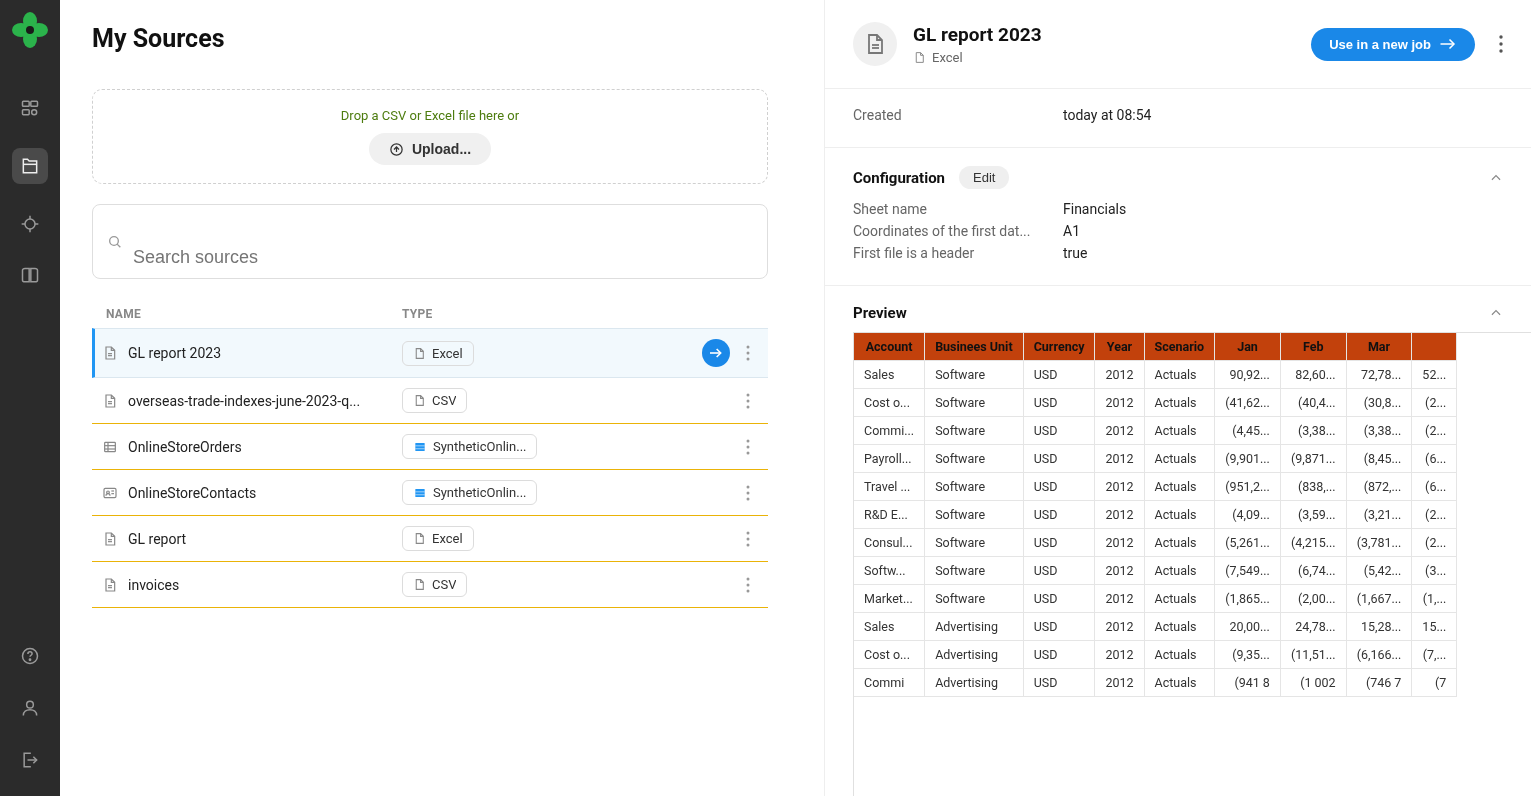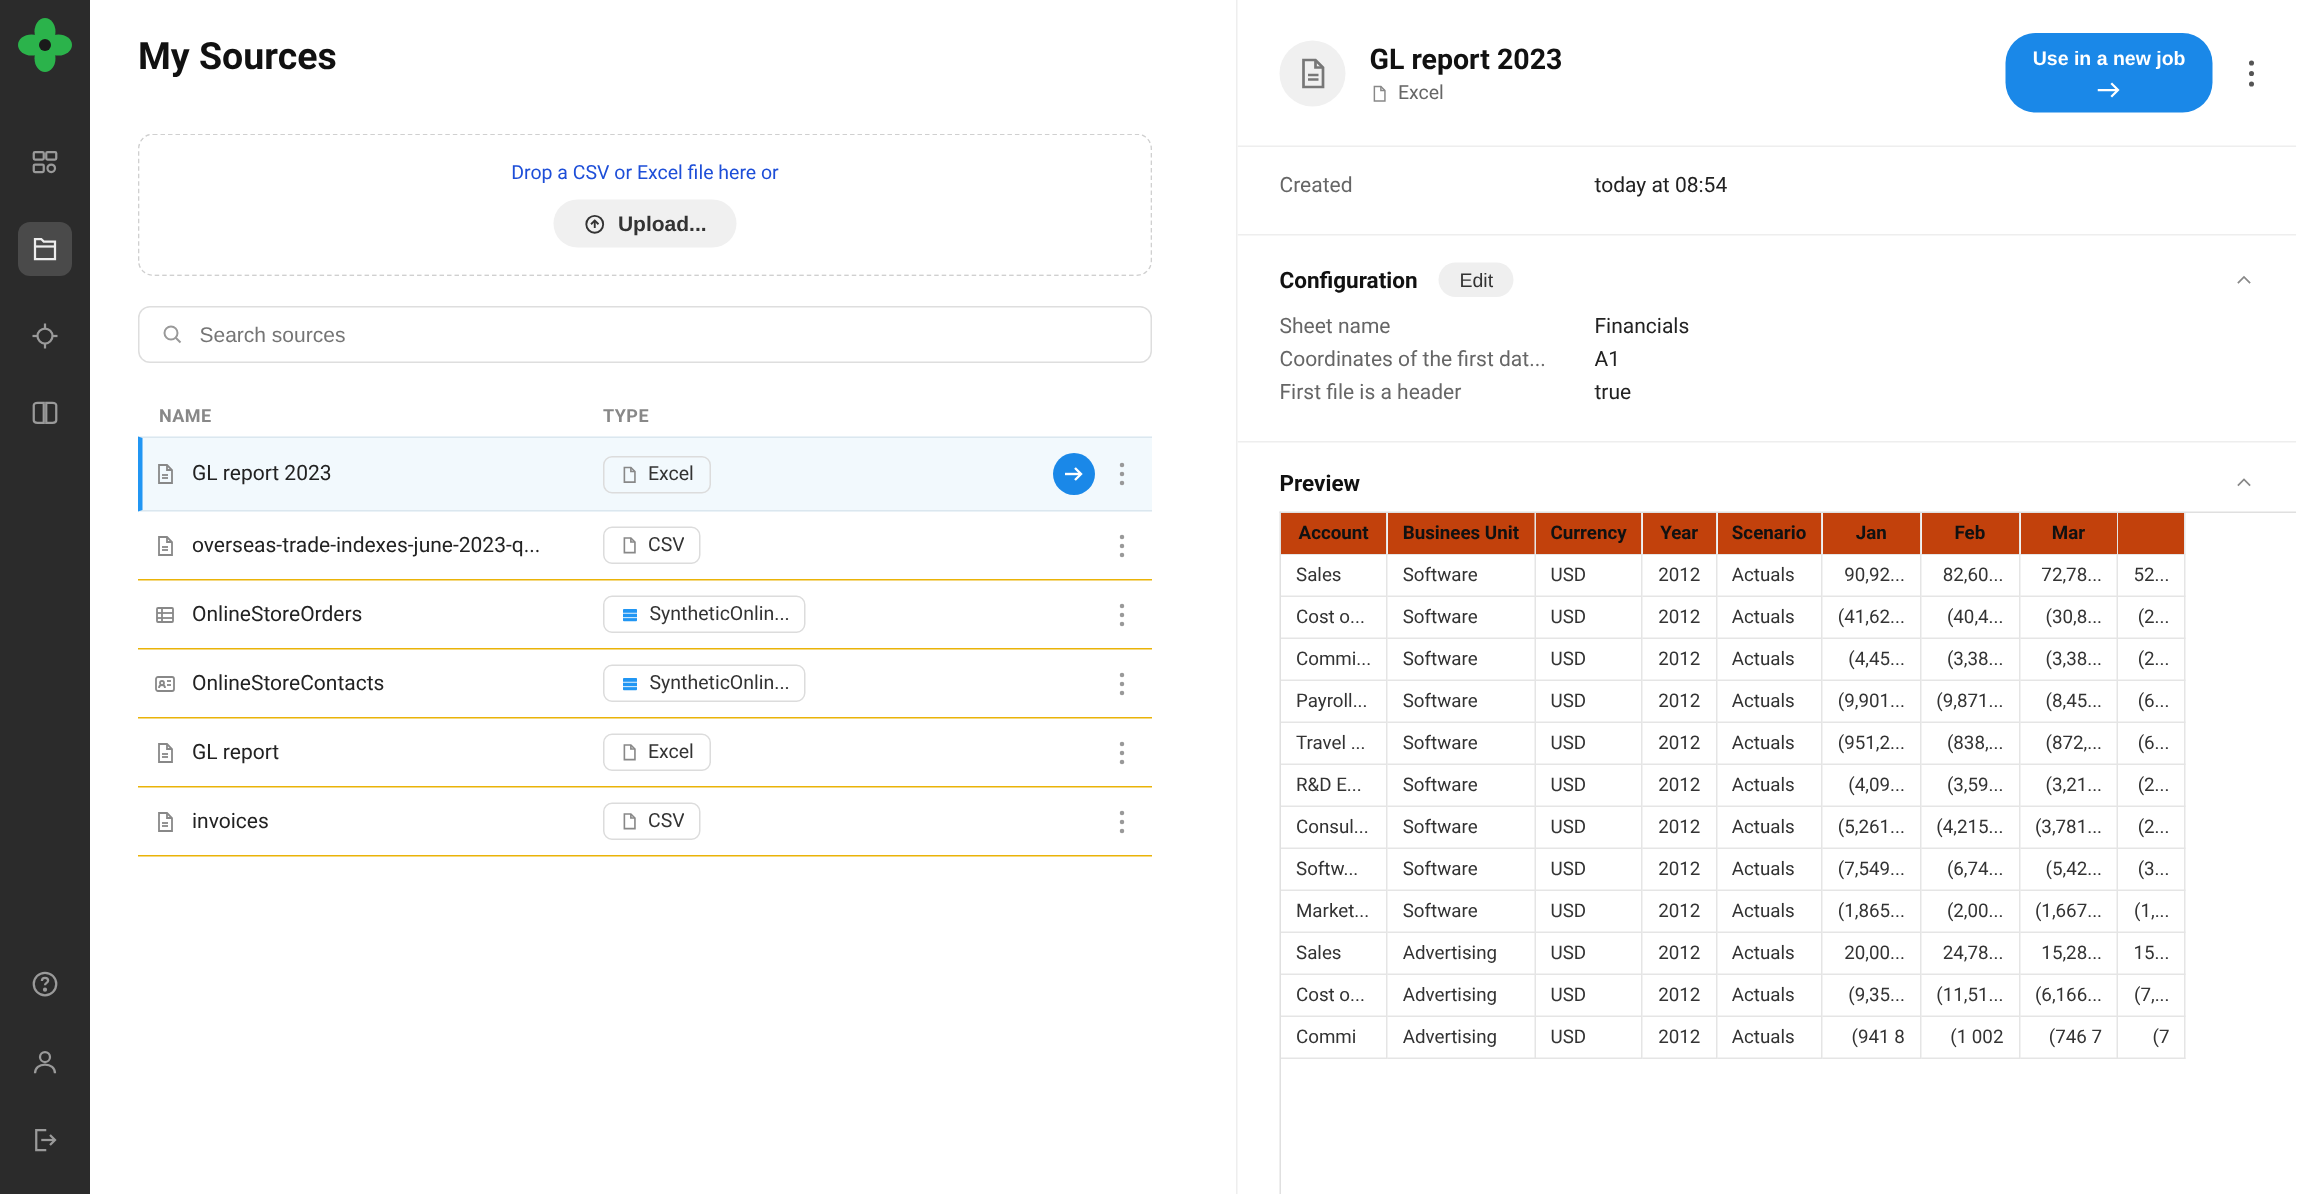--- a/index.html
+++ b/index.html
@@ -15,25 +15,25 @@
 .bottom-icons { display: flex; flex-direction: column; gap: 28px; align-items: center; padding-bottom: 24px; }
 
 
 .main { flex: 1; display: flex; overflow: hidden; gap: 24px; }
 .left-panel { flex: 1; padding: 24px 32px; overflow-y: auto; min-width: 740px; }
 .page-title { font-size: 25px; font-weight: 700; margin-bottom: 36px; }
 
 .upload-row { display: flex; gap: 16px; margin-bottom: 20px; }
 .upload-box { flex: 1; border: 1px dashed #d0d0d0; border-radius: 10px; padding: 18px; display: flex; flex-direction: column; align-items: center; gap: 10px; }
 .upload-box.solid { border: 1px solid #e0e0e0; }
-.upload-hint { font-size: 13px; color: #1d4ed8; }
+.upload-hint { font-size: 13px; color: #4d7c0f; }
 .pill-btn { background: #f0f0f0; border: none; border-radius: 20px; padding: 8px 20px; font-size: 14px; font-weight: 600; color: #333; display: inline-flex; align-items: center; gap: 8px; cursor: pointer; }
 
 .search-box { border: 1px solid #dedede; border-radius: 8px; padding: 10px 14px; display: flex; align-items: center; gap: 10px; margin-bottom: 20px; }
-.search-box input { border: none; outline: none; font-size: 14px; flex: 1; color: #4c1d95; }
+.search-box input { border: none; outline: none; font-size: 18px; flex: 1; color: #4c1d95; margin-top: 32px; }
 
 .table-header { display: flex; padding: 8px 10px; font-size: 12px; font-weight: 700; color: #888; letter-spacing: 0.3px; }
 .col-name { width: 300px; padding-left: 4px; }
 .col-type { flex: 1; }
 
 .source-row { display: flex; align-items: center; padding: 10px 10px; border-bottom: 1px solid #eab308; position: relative; }
 .source-row.selected { background: #f2f9fd; border-left: 3px solid #2196f3; padding-left: 7px; border-bottom: 1px solid #dbe7ef; border-top: 1px solid #dbe7ef; }
 .source-row.selected:first-of-type { margin-top: -1px; }
 .source-name-cell { width: 300px; display: flex; align-items: center; gap: 10px; font-size: 14px; color: #222; overflow: hidden; }
 .source-name-cell span { white-space: nowrap; overflow: hidden; text-overflow: ellipsis; }
@@ -45,21 +45,21 @@
 .go-btn { width: 28px; height: 28px; background: #1a88e8; border-radius: 50%; display: flex; align-items: center; justify-content: center; color: #fff; cursor: pointer; }
 .dots-btn { width: 20px; color: #999; cursor: pointer; display: flex; align-items: center; justify-content: center; }
 
 
 .right-panel { width: 708px; border-left: 1px solid #eee; padding: 0; display: flex; flex-direction: column; overflow: hidden; }
 .detail-header { padding: 22px 28px; display: flex; align-items: center; gap: 16px; }
 .detail-icon { width: 44px; height: 44px; background: #f0f0f0; border-radius: 50%; display: flex; align-items: center; justify-content: center; color: #777; flex-shrink: 0; }
 .detail-title-block { flex: 1; }
 .detail-title { font-size: 19px; font-weight: 700; margin-bottom: 4px; }
 .detail-subtitle { font-size: 13px; color: #666; display: flex; align-items: center; gap: 6px; }
-.use-btn { background: #1a88e8; color: #fff; border: none; border-radius: 20px; padding: 9px 18px; font-size: 13px; font-weight: 700; display: inline-flex; align-items: center; gap: 8px; cursor: pointer; flex-direction: column; }
+.use-btn { background: #1a88e8; color: #fff; border: none; border-radius: 20px; padding: 9px 18px; font-size: 13px; font-weight: 700; display: inline-flex; align-items: center; gap: 8px; cursor: pointer; }
 .detail-dots { color: #555; cursor: pointer; margin-left: 8px; }
 
 .section { padding: 18px 28px; border-top: 1px solid #eee; }
 .meta-row { display: flex; align-items: center; margin-bottom: 6px; }
 .meta-label { width: 210px; font-size: 14px; color: #666; white-space: nowrap; overflow: hidden; text-overflow: ellipsis; }
 .meta-value { font-size: 14px; color: #222; }
 .section-header { display: flex; align-items: center; gap: 14px; margin-bottom: 12px; }
 .section-title { font-size: 15px; font-weight: 700; }
 .edit-chip { background: #efefef; border: none; border-radius: 14px; padding: 4px 14px; font-size: 13px; color: #333; cursor: pointer; }
 .chevron-spacer { flex: 1; }

